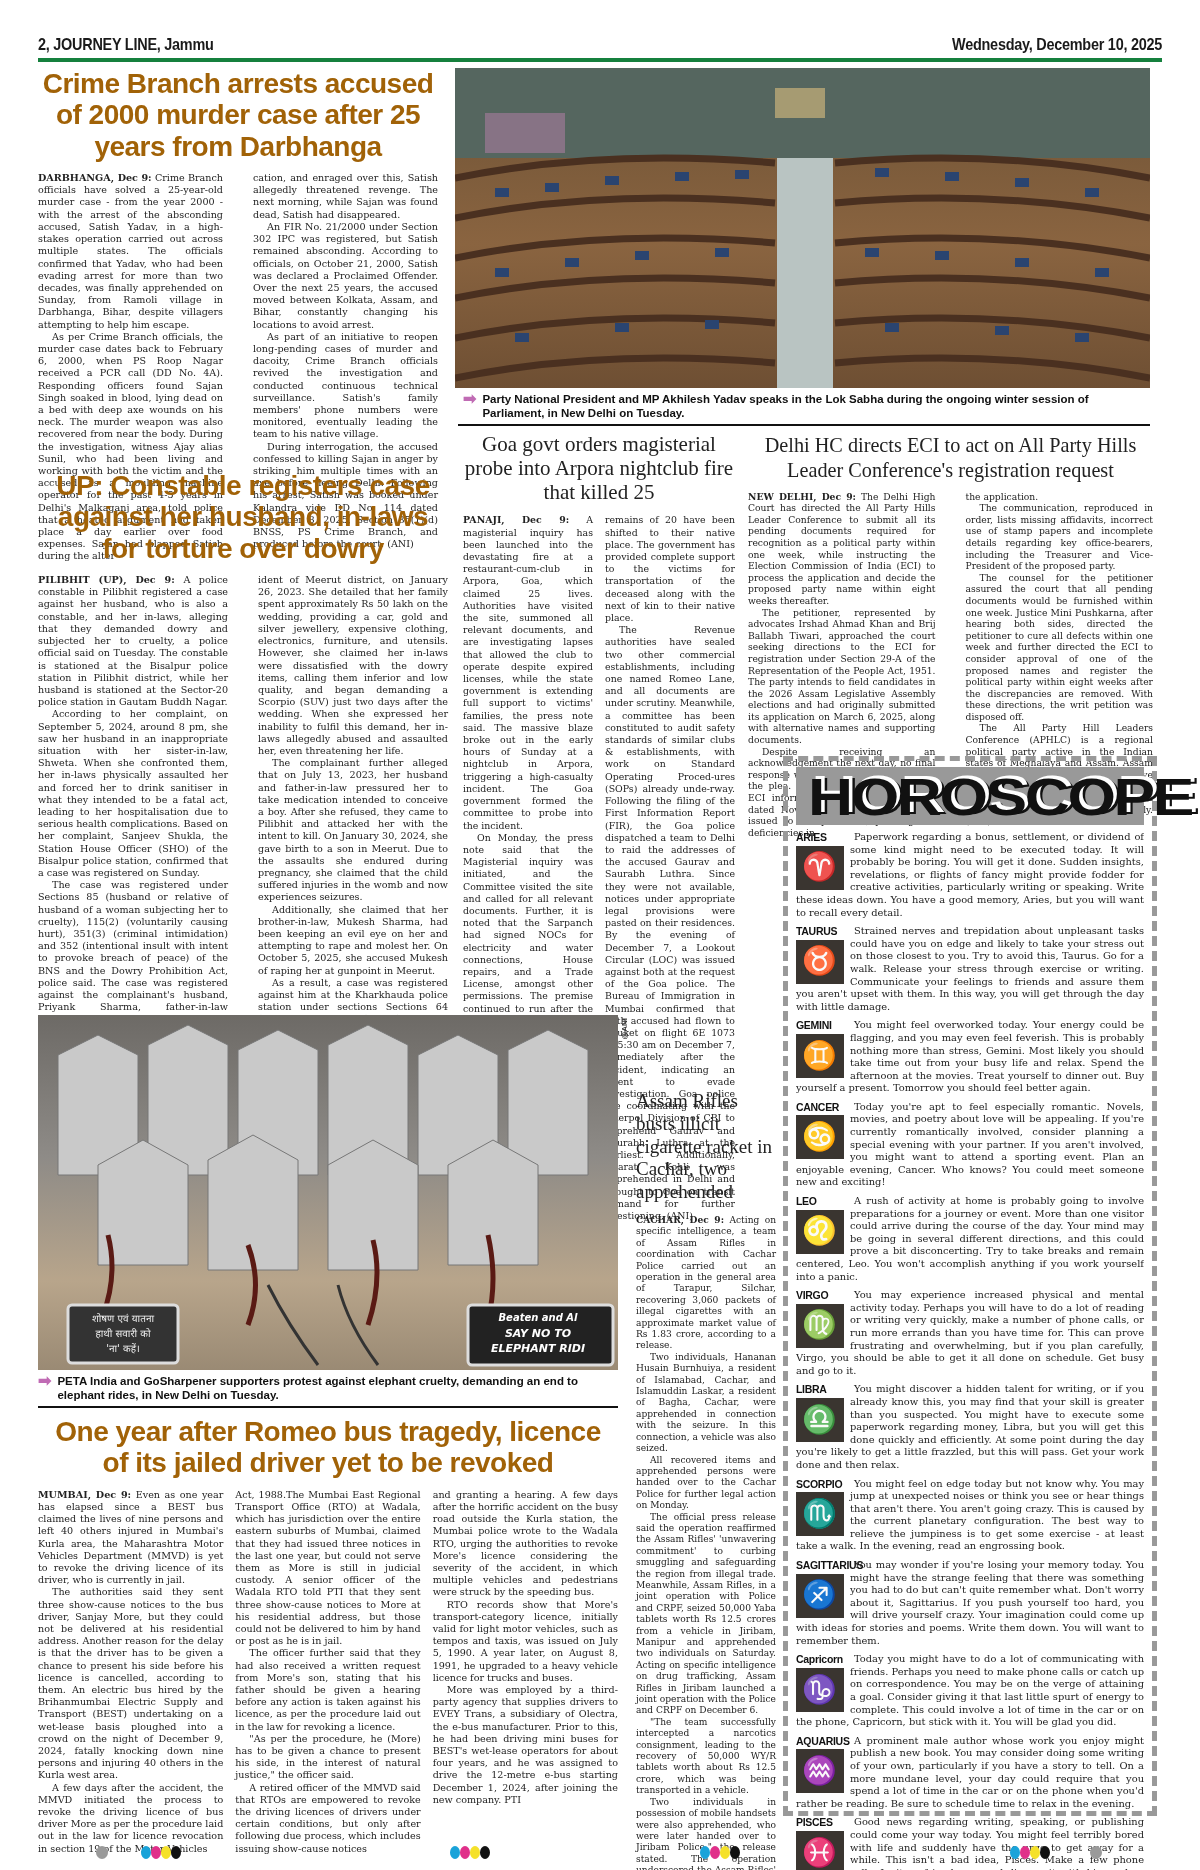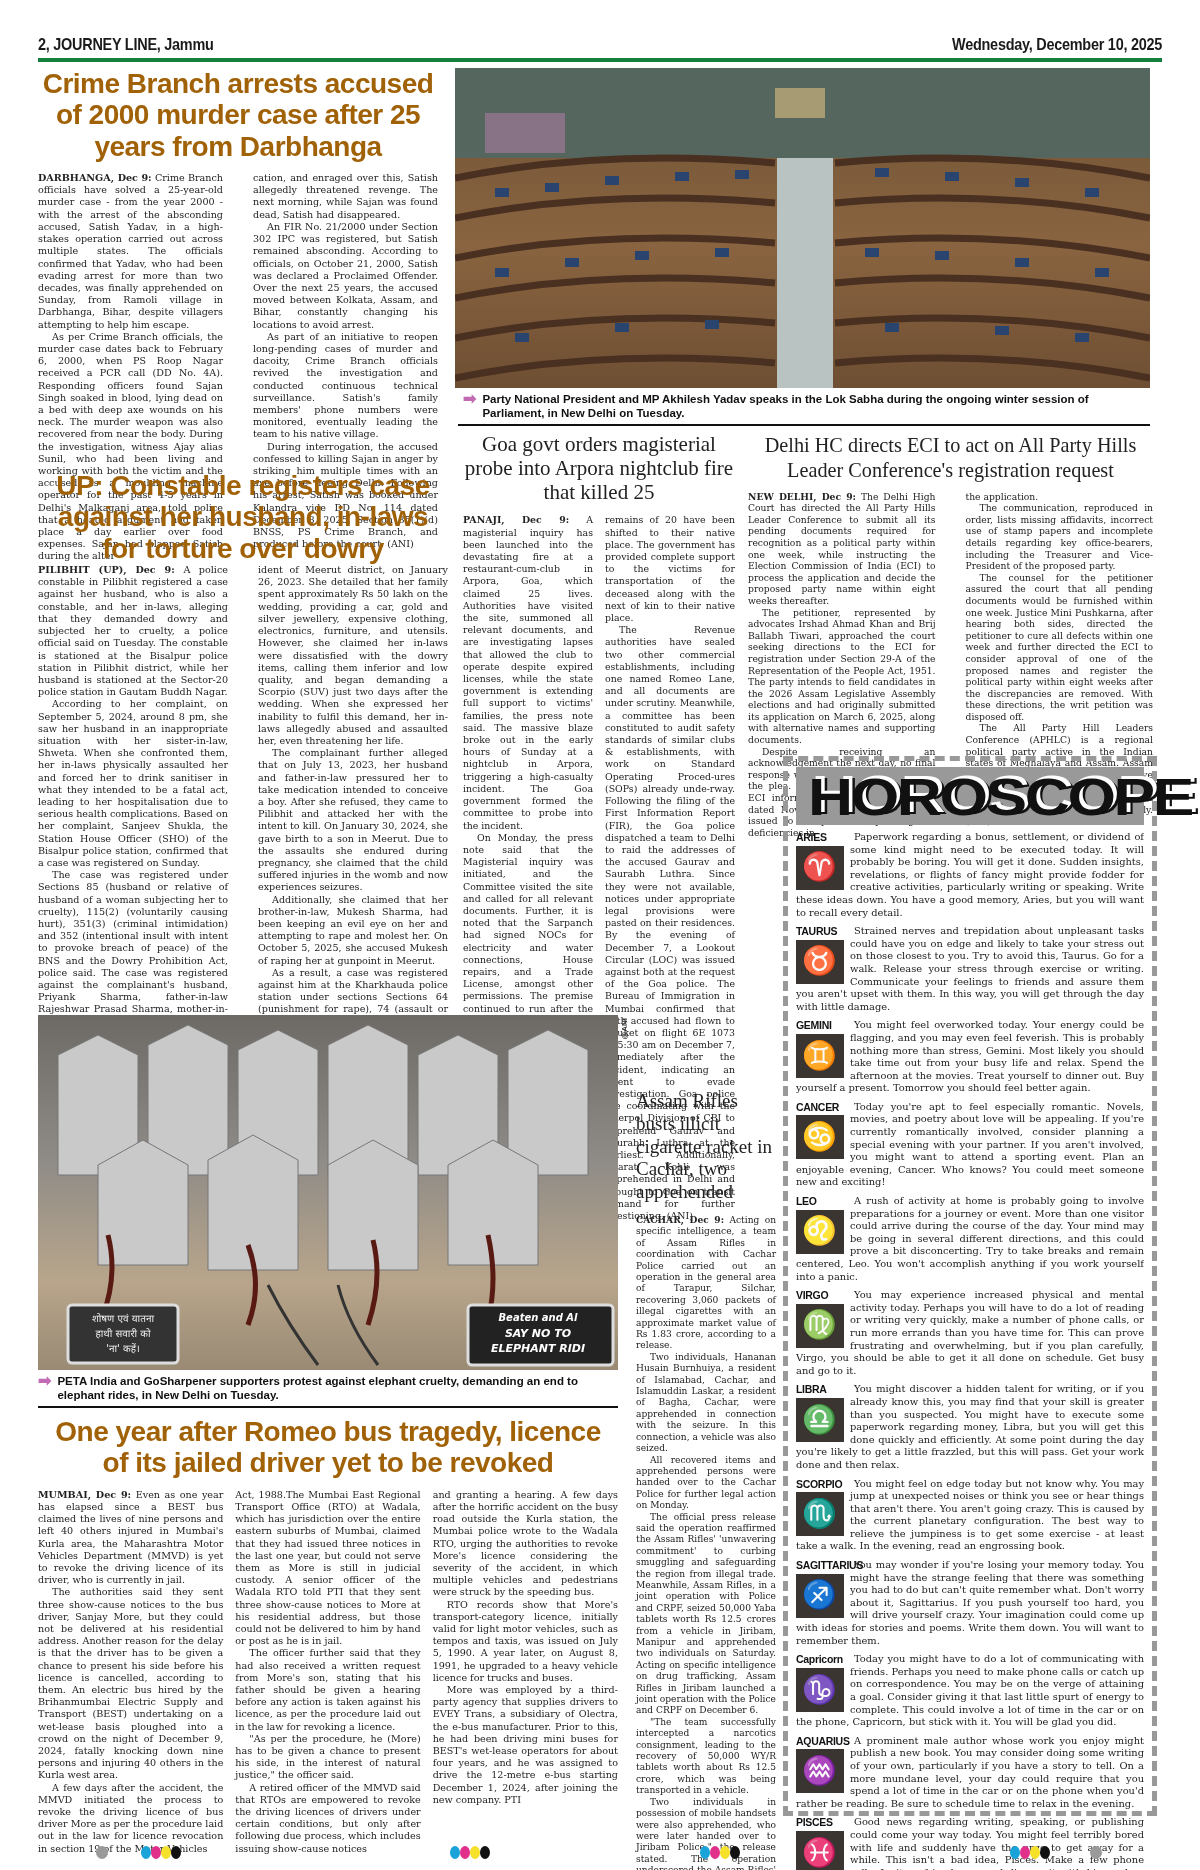--- a/index.html
+++ b/index.html
@@ -103,21 +103,21 @@
   
 </div>
 <div class="abs caption" style="left:463px;top:392px;width:690px;">
   <span class="arrow">➡</span>
   <span>Party National President and MP Akhilesh Yadav speaks in the Lok Sabha during the ongoing winter session of Parliament, in New Delhi on Tuesday.</span>
 </div>
 <div class="abs rule" style="left:458px;top:424px;width:692px;height:2px"></div>
 
 <div class="abs" style="left:38px;top:470px;width:410px;">
   <h1 class="hl" style="font-size:28px;padding:0 4px">UP: Constable registers case against her husband, in-laws for torture over dowry</h1>
-  <div class="cols2 body" style="margin-top:0">
+  <div class="cols2 body" style="margin-top:10px">
     <div>
       <p class="first"><span class="dl">PILIBHIT (UP), Dec 9:</span> <span>A police constable in Pilibhit registered a case against her husband, who is also a constable, and her in-laws, alleging that they demanded dowry and subjected her to cruelty, a police official said on Tuesday. The constable is stationed at the Bisalpur police station in Pilibhit district, while her husband is stationed at the Sector-20 police station in Gautam Buddh Nagar.</span></p>
       <p>According to her complaint, on September 5, 2024, around 8 pm, she saw her husband in an inappropriate situation with her sister-in-law, Shweta. When she confronted them, her in-laws physically assaulted her and forced her to drink sanitiser in what they intended to be a fatal act, leading to her hospitalisation due to serious health complications. Based on her complaint, Sanjeev Shukla, the Station House Officer (SHO) of the Bisalpur police station, confirmed that a case was registered on Sunday.</p>
       <p>The case was registered under Sections 85 (husband or relative of husband of a woman subjecting her to cruelty), 115(2) (voluntarily causing hurt), 351(3) (criminal intimidation) and 352 (intentional insult with intent to provoke breach of peace) of the BNS and the Dowry Prohibition Act, police said. The case was registered against the complainant's husband, Priyank Sharma, father-in-law Rajeshwar Prasad Sharma, mother-in-law Kunti Devi, brothers-in-law Anuj Sharma and Mukesh Sharma and sisters-in-law Shweta and Santosh.</p>
       <p>In her complaint, the constable mentioned she married Priyank Sharma, a res-</p>
     </div>
     <div>
       <p class="first">ident of Meerut district, on January 26, 2023. She detailed that her family spent approximately Rs 50 lakh on the wedding, providing a car, gold and silver jewellery, expensive clothing, electronics, furniture, and utensils. However, she claimed her in-laws were dissatisfied with the dowry items, calling them inferior and low quality, and began demanding a Scorpio (SUV) just two days after the wedding. When she expressed her inability to fulfil this demand, her in-laws allegedly abused and assaulted her, even threatening her life.</p>
       <p>The complainant further alleged that on July 13, 2023, her husband and father-in-law pressured her to take medication intended to conceive a boy. After she refused, they came to Pilibhit and attacked her with the intent to kill. On January 30, 2024, she gave birth to a son in Meerut. Due to the assaults she endured during pregnancy, she claimed that the child suffered injuries in the womb and now experiences seizures.</p>
       <p>Additionally, she claimed that her brother-in-law, Mukesh Sharma, had been keeping an evil eye on her and attempting to rape and molest her. On October 5, 2025, she accused Mukesh of raping her at gunpoint in Meerut.</p>

